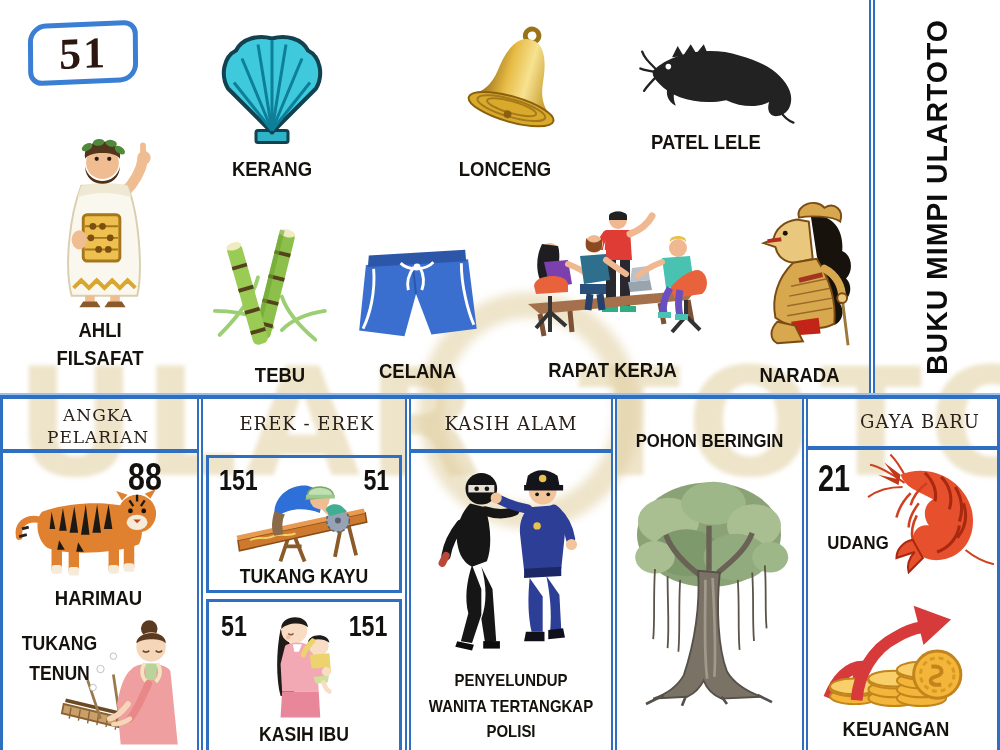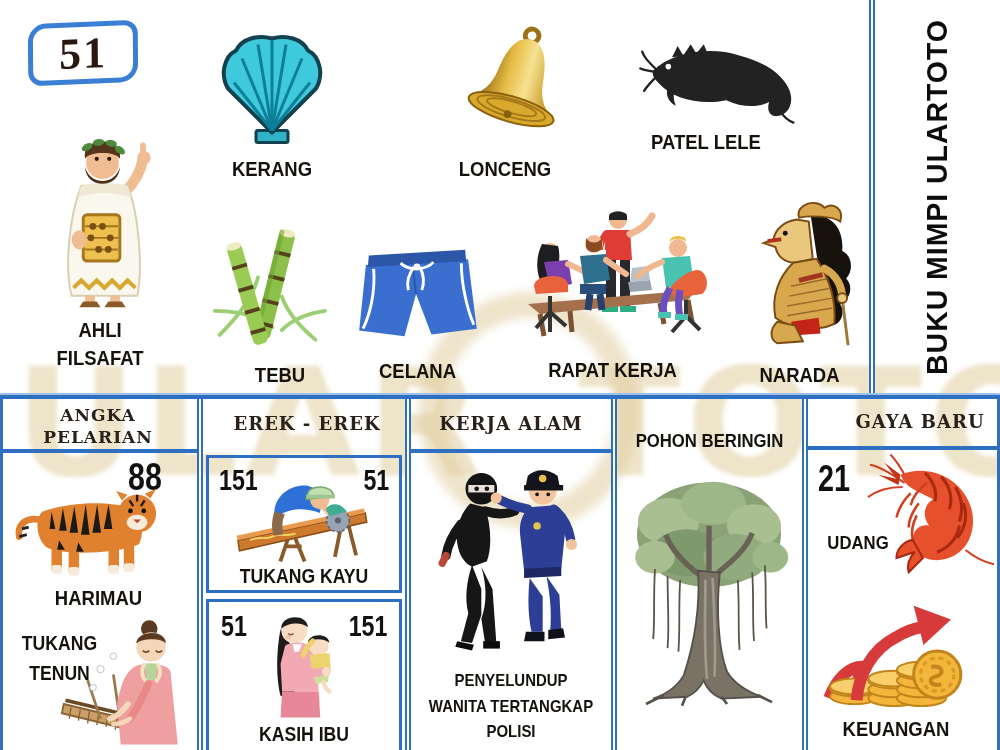--- a/index.html
+++ b/index.html
@@ -11,21 +11,21 @@
       filter:blur(2px);white-space:nowrap;}
   .wm-swirl{position:absolute;left:418px;top:292px;width:170px;height:185px;
       border:26px solid rgba(224,206,158,0.55);border-radius:50%;filter:blur(5px);}
   
   .art{position:absolute;}
   .lbl{position:absolute;font-weight:700;color:#15120e;text-align:center;line-height:1.2;
        transform:scaleX(0.88);}
   .num{position:absolute;font-weight:700;color:#121110;transform:scaleX(0.8);}
   .origin-left{transform-origin:left center;}
   .origin-right{transform-origin:right center;}
-  .hdr{position:absolute;font-family:"DejaVu Serif",serif;font-weight:700;color:#29211a;
+  .hdr{position:absolute;font-family:"DejaVu Serif",serif;font-weight:400;color:#29211a;
        text-align:center;letter-spacing:1px;line-height:1.3;}
   .hline-main{position:absolute;left:0;top:393px;width:1000px;height:6px;
        background:linear-gradient(to bottom,#9dc0ea 0 2px,#2f6fc1 2px 6px);}
   .dbl-v{position:absolute;width:6px;
        background:linear-gradient(to right,#2f6fc1 0 2px,#ffffff 2px 4px,#2f6fc1 4px 6px);}
   .underline{position:absolute;height:4px;background:#2f6fc1;}
   .edge{position:absolute;width:3px;background:#2f6fc1;}
   .subbox{position:absolute;border:3px solid #2f6fc1;box-sizing:border-box;background:transparent;}
   .badge{position:absolute;left:28px;top:22px;width:100px;height:52px;
        border:5px solid #3b7fd4;border-radius:18px 14px 18px 14px;
@@ -364,21 +364,21 @@
       <path d="M66 64 L92 62 L94 86 L70 90 Z" fill="#ecd36e"></path>
       <path d="M70 88 L92 86 L90 100 L74 102 Z" fill="#cfe09a"></path>
       <path d="M84 100 C86 106 88 110 92 112" stroke="#f8dcc4" stroke-width="6" fill="none" stroke-linecap="round"></path>
       <path d="M70 46 C64 52 60 58 58 64" stroke="#ecd36e" stroke-width="7" fill="none" stroke-linecap="round"></path>
       <path d="M36 70 C48 84 66 90 84 86" stroke="#f2a9b4" stroke-width="11" fill="none" stroke-linecap="round"></path>
       <circle cx="88" cy="86" r="6" fill="#f8dcc4"></circle>
     </svg>
     <div class="lbl" style="left:0;bottom:4px;width:100%;font-size:20px;position:absolute;">KASIH IBU</div>
   </div>
 
-  <div class="hdr" style="left:411px;top:412px;width:200px;font-size:18px;">KERJA ALAM</div>
+  <div class="hdr" style="left:411px;top:412px;width:200px;font-size:18px;">KASIH ALAM</div>
   <div class="underline" style="left:411px;top:449px;width:200px;"></div>
   <svg class="art" style="left:433px;top:455px;width:158px;height:205px;" viewBox="0 0 170 212">
     <circle cx="52" cy="32" r="17" fill="#141414"></circle>
     <path d="M38 28 L66 28 L66 36 L38 36 Z" fill="#e8e0d4"></path>
     <circle cx="47" cy="32" r="2.5" fill="#141414"></circle>
       <circle cx="58" cy="32" r="2.5" fill="#141414"></circle>
     <path d="M40 48 C30 58 24 74 26 90 C28 104 34 112 42 116 L58 110 C64 94 62 70 56 52 Z" fill="#161616"></path>
     <path d="M30 70 C22 80 16 92 14 104" stroke="#161616" stroke-width="10" fill="none" stroke-linecap="round"></path>
     <path d="M14 104 L10 112" stroke="#b84838" stroke-width="8" stroke-linecap="round"></path>
     <path d="M56 56 C68 60 78 60 88 56" stroke="#161616" stroke-width="10" fill="none" stroke-linecap="round"></path>

